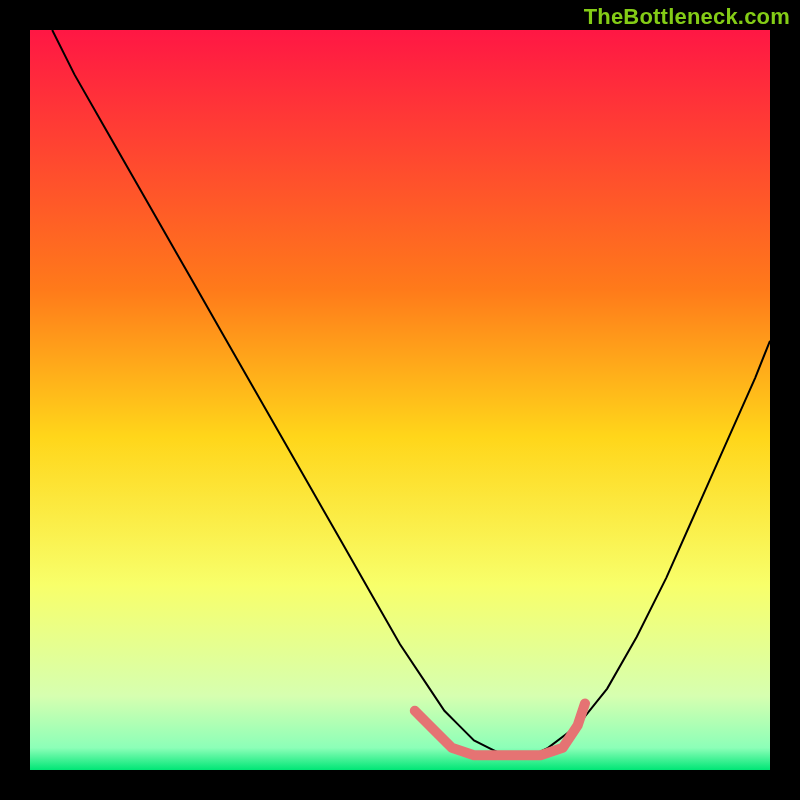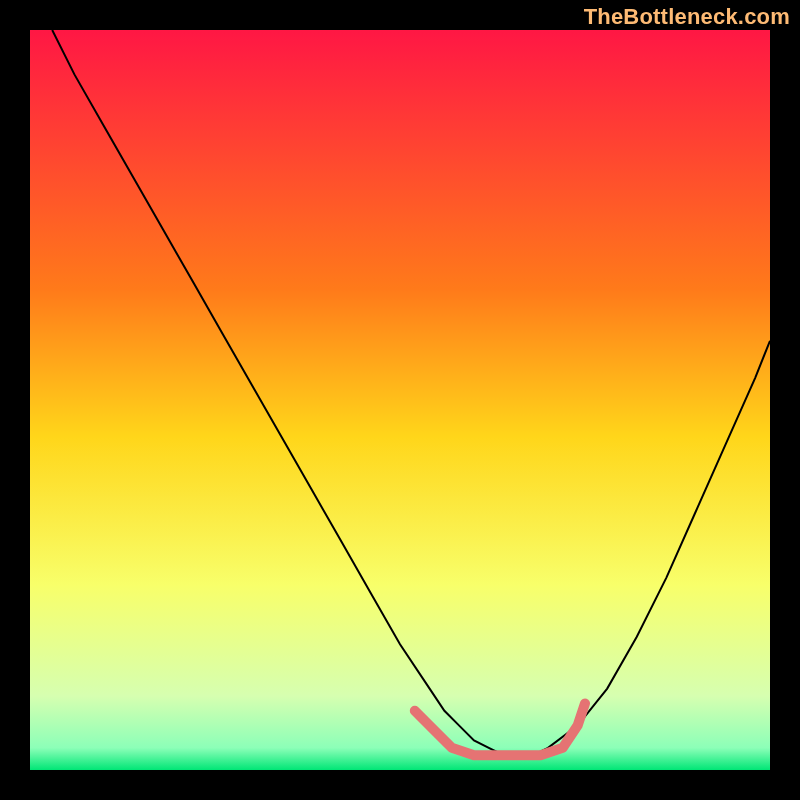--- a/index.html
+++ b/index.html
@@ -10,21 +10,21 @@
     height: 800px;
     background: #000;
   }
   .watermark {
     position: absolute;
     top: 4px;
     right: 10px;
     font-family: Arial, Helvetica, sans-serif;
     font-size: 22px;
     font-weight: bold;
-    color: #fdba74;
+    color: #84cc16;
     letter-spacing: 0.2px;
   }
   .plot-outer {
     position: absolute;
     left: 30px;
     top: 30px;
     width: 740px;
     height: 740px;
     background: #000;
   }

